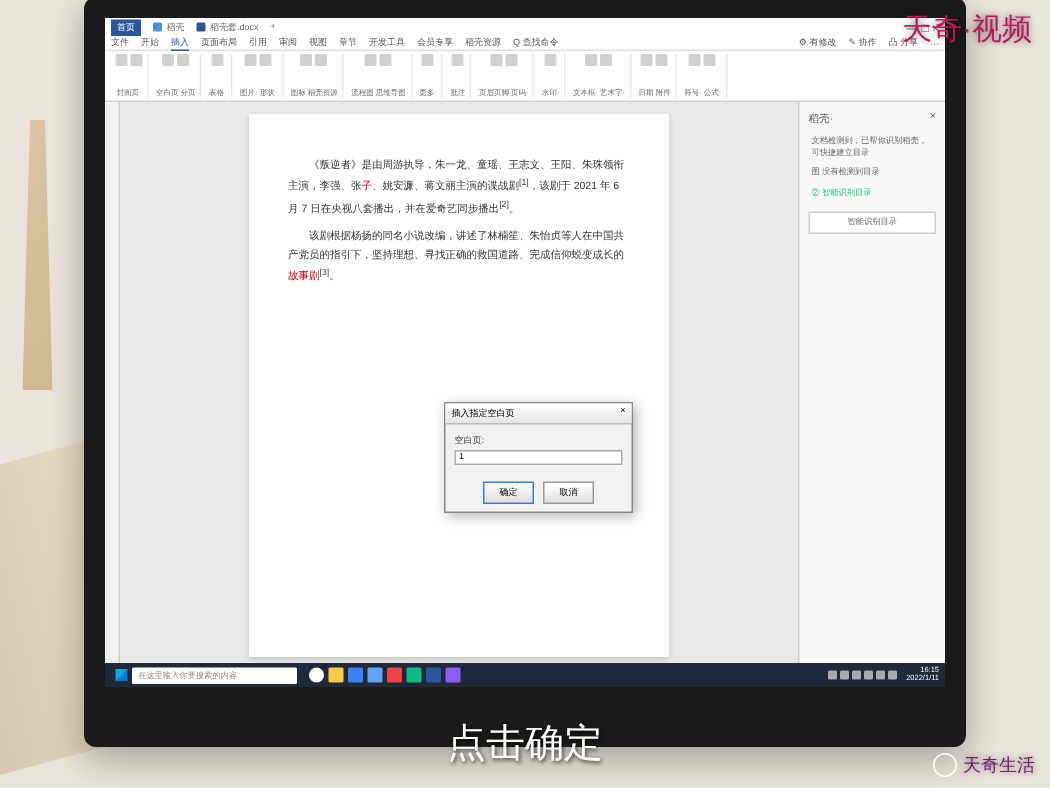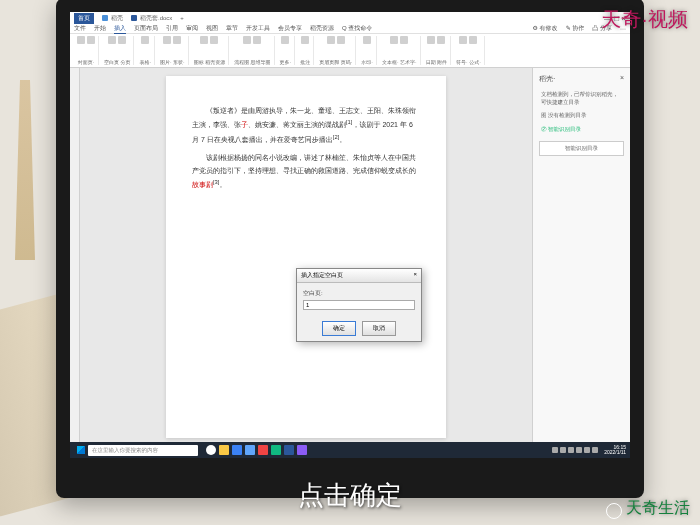--- a/index.html
+++ b/index.html
@@ -1,20 +1,20 @@
 <!DOCTYPE html>
 <html><head>
 <meta charset="utf-8">
 <style>
 *{margin:0;padding:0;box-sizing:border-box;font-family:"Microsoft YaHei",Arial,sans-serif}
 body{width:700px;height:525px;background:#e8e4dc;position:relative;overflow:hidden}
 .bg-book{position:absolute;left:-30px;bottom:20px;width:120px;height:200px;background:linear-gradient(90deg,#d4c8b0,#e8dcc4);transform:rotate(-15deg);border-radius:4px}
 .bg-wheat{position:absolute;left:0;top:80px;width:50px;height:180px;background:linear-gradient(180deg,#d4b888,#c4a870);clip-path:polygon(40% 0,60% 0,70% 100%,30% 100%);opacity:.7}
 .watermark-tr{position:absolute;top:6px;right:12px;color:#be185d;font-size:20px;font-weight:400;z-index:100;text-shadow:0 0 4px rgba(0,0,0,.5)}
-.watermark-br{position:absolute;bottom:6px;right:10px;color:#15803d;font-size:16px;z-index:100;text-shadow:0 0 4px rgba(0,0,0,.5);display:flex;align-items:flex-end;gap:4px}
+.watermark-br{position:absolute;bottom:6px;right:10px;color:#701a75;font-size:12px;z-index:100;text-shadow:0 0 4px rgba(0,0,0,.5);display:flex;align-items:flex-start;gap:4px}
 .watermark-br::before{content:"";width:14px;height:14px;border:1.5px solid #fff;border-radius:50%;display:inline-block}
 .subtitle{position:absolute;bottom:12px;left:50%;transform:translateX(-50%);color:#fff;font-size:26px;font-weight:400;z-index:100;text-shadow:1px 1px 3px rgba(0,0,0,.7)}
 .monitor{position:absolute;left:56px;top:-2px;width:588px;height:500px;background:#1a1a1a;border-radius:8px;padding:14px 14px 40px;box-shadow:0 8px 24px rgba(0,0,0,.3)}
 .screen{width:100%;height:100%;background:#f3f3f3;position:relative;overflow:hidden;font-size:7px}
 .title-bar{height:12px;background:#fff;display:flex;align-items:center;padding:0 4px;gap:8px}
 .title-bar .blue-tag{background:#2b579a;color:#fff;padding:1px 4px;font-size:6px}
 .title-bar .tab{display:flex;align-items:center;gap:3px;font-size:6px;color:#666}
 .title-bar .tab-icon{width:6px;height:6px;background:#4a90d9;border-radius:1px}
 .title-bar .close{margin-left:auto;font-size:8px;color:#666}
 .menu-bar{height:10px;background:#fff;display:flex;align-items:center;padding:0 4px;gap:8px;font-size:6px;color:#555;border-bottom:1px solid #e0e0e0}

